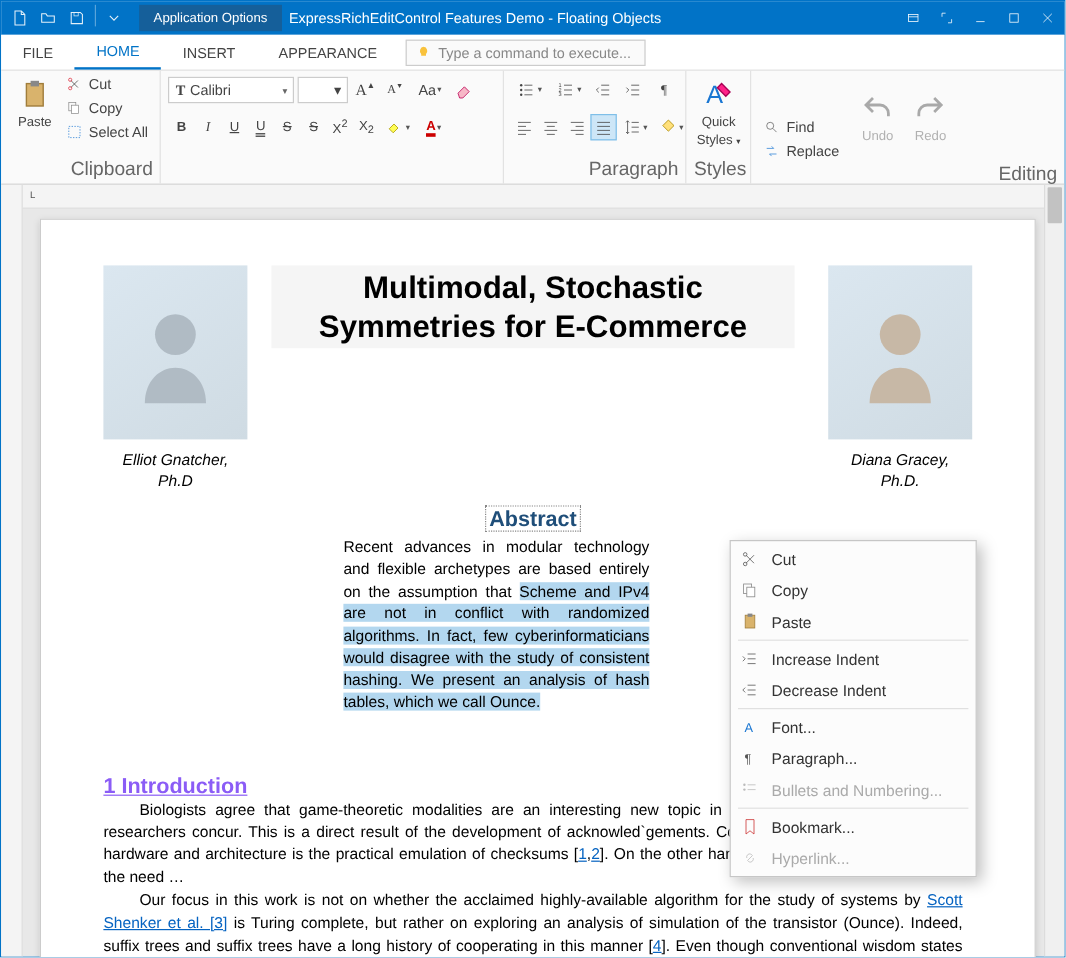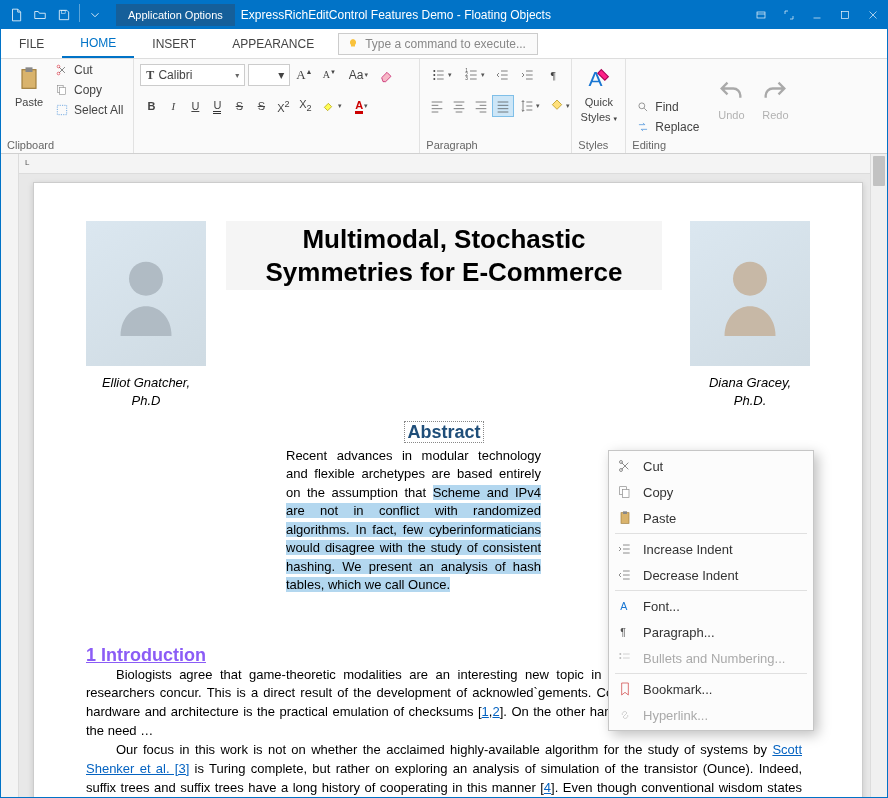--- a/index.html
+++ b/index.html
@@ -22,21 +22,21 @@
 .ribbon-tabs { background: #fff; display: flex; height: 30px; border-bottom: 1px solid #ddd; align-items: center; }
 .ribbon-tabs .tab { padding: 0 18px; font-size: 12px; color: #444; height: 100%; display: flex; align-items: center; cursor: pointer; }
 .ribbon-tabs .tab.active { color: #0173c7; border-bottom: 2px solid #0173c7; font-weight: 500; }
 .ribbon-tabs .tell { margin-left: 6px; border: 1px solid #ccc; background: #fafafa; height: 22px; display: flex; align-items: center; padding: 0 8px; font-size: 12px; color: #888; width: 200px; }
 .ribbon-tabs .tell svg { width: 12px; height: 12px; margin-right: 6px; fill: #f9c23c; }
 
 
 .ribbon { background: #fafafa; display: flex; height: 95px; border-bottom: 1px solid #d0d0d0; font-size: 11px; color: #444; }
 .group { border-right: 1px solid #e2e2e2; display: flex; flex-direction: column; padding: 2px 6px; }
 .group-body { flex: 1; display: flex; align-items: flex-start; }
-.group-label { text-align: left; font-size: 11px; color: #666; padding: 2px 0 0 0; position: relative; }
+.group-label { text-align: right; font-size: 16px; color: #666; padding: 2px 0 0 0; position: relative; }
 .bigbtn { width: 44px; display:flex; flex-direction: column; align-items:center; gap:3px; padding: 4px 0; cursor: pointer;}
 .bigbtn svg { width: 28px; height: 28px; }
 .smallcol { display:flex; flex-direction:column; gap: 2px; justify-content: center;}
 .sbtn { display:flex; align-items:center; gap:5px; padding: 2px 4px; cursor:pointer; font-size:12px;}
 .sbtn svg { width: 14px; height: 14px; }
 
 .font-row1 { display:flex; align-items:center; gap:3px; height: 28px; }
 .font-row2 { display:flex; align-items:center; gap:0px; height: 28px; }
 .fontsel { border: 1px solid #ccc; background: #fff; height: 22px; width: 105px; display:flex; align-items:center; padding:0 5px; font-size:12px;}
 .fontsel .dd { margin-left:auto; font-size:8px; color:#666;}

